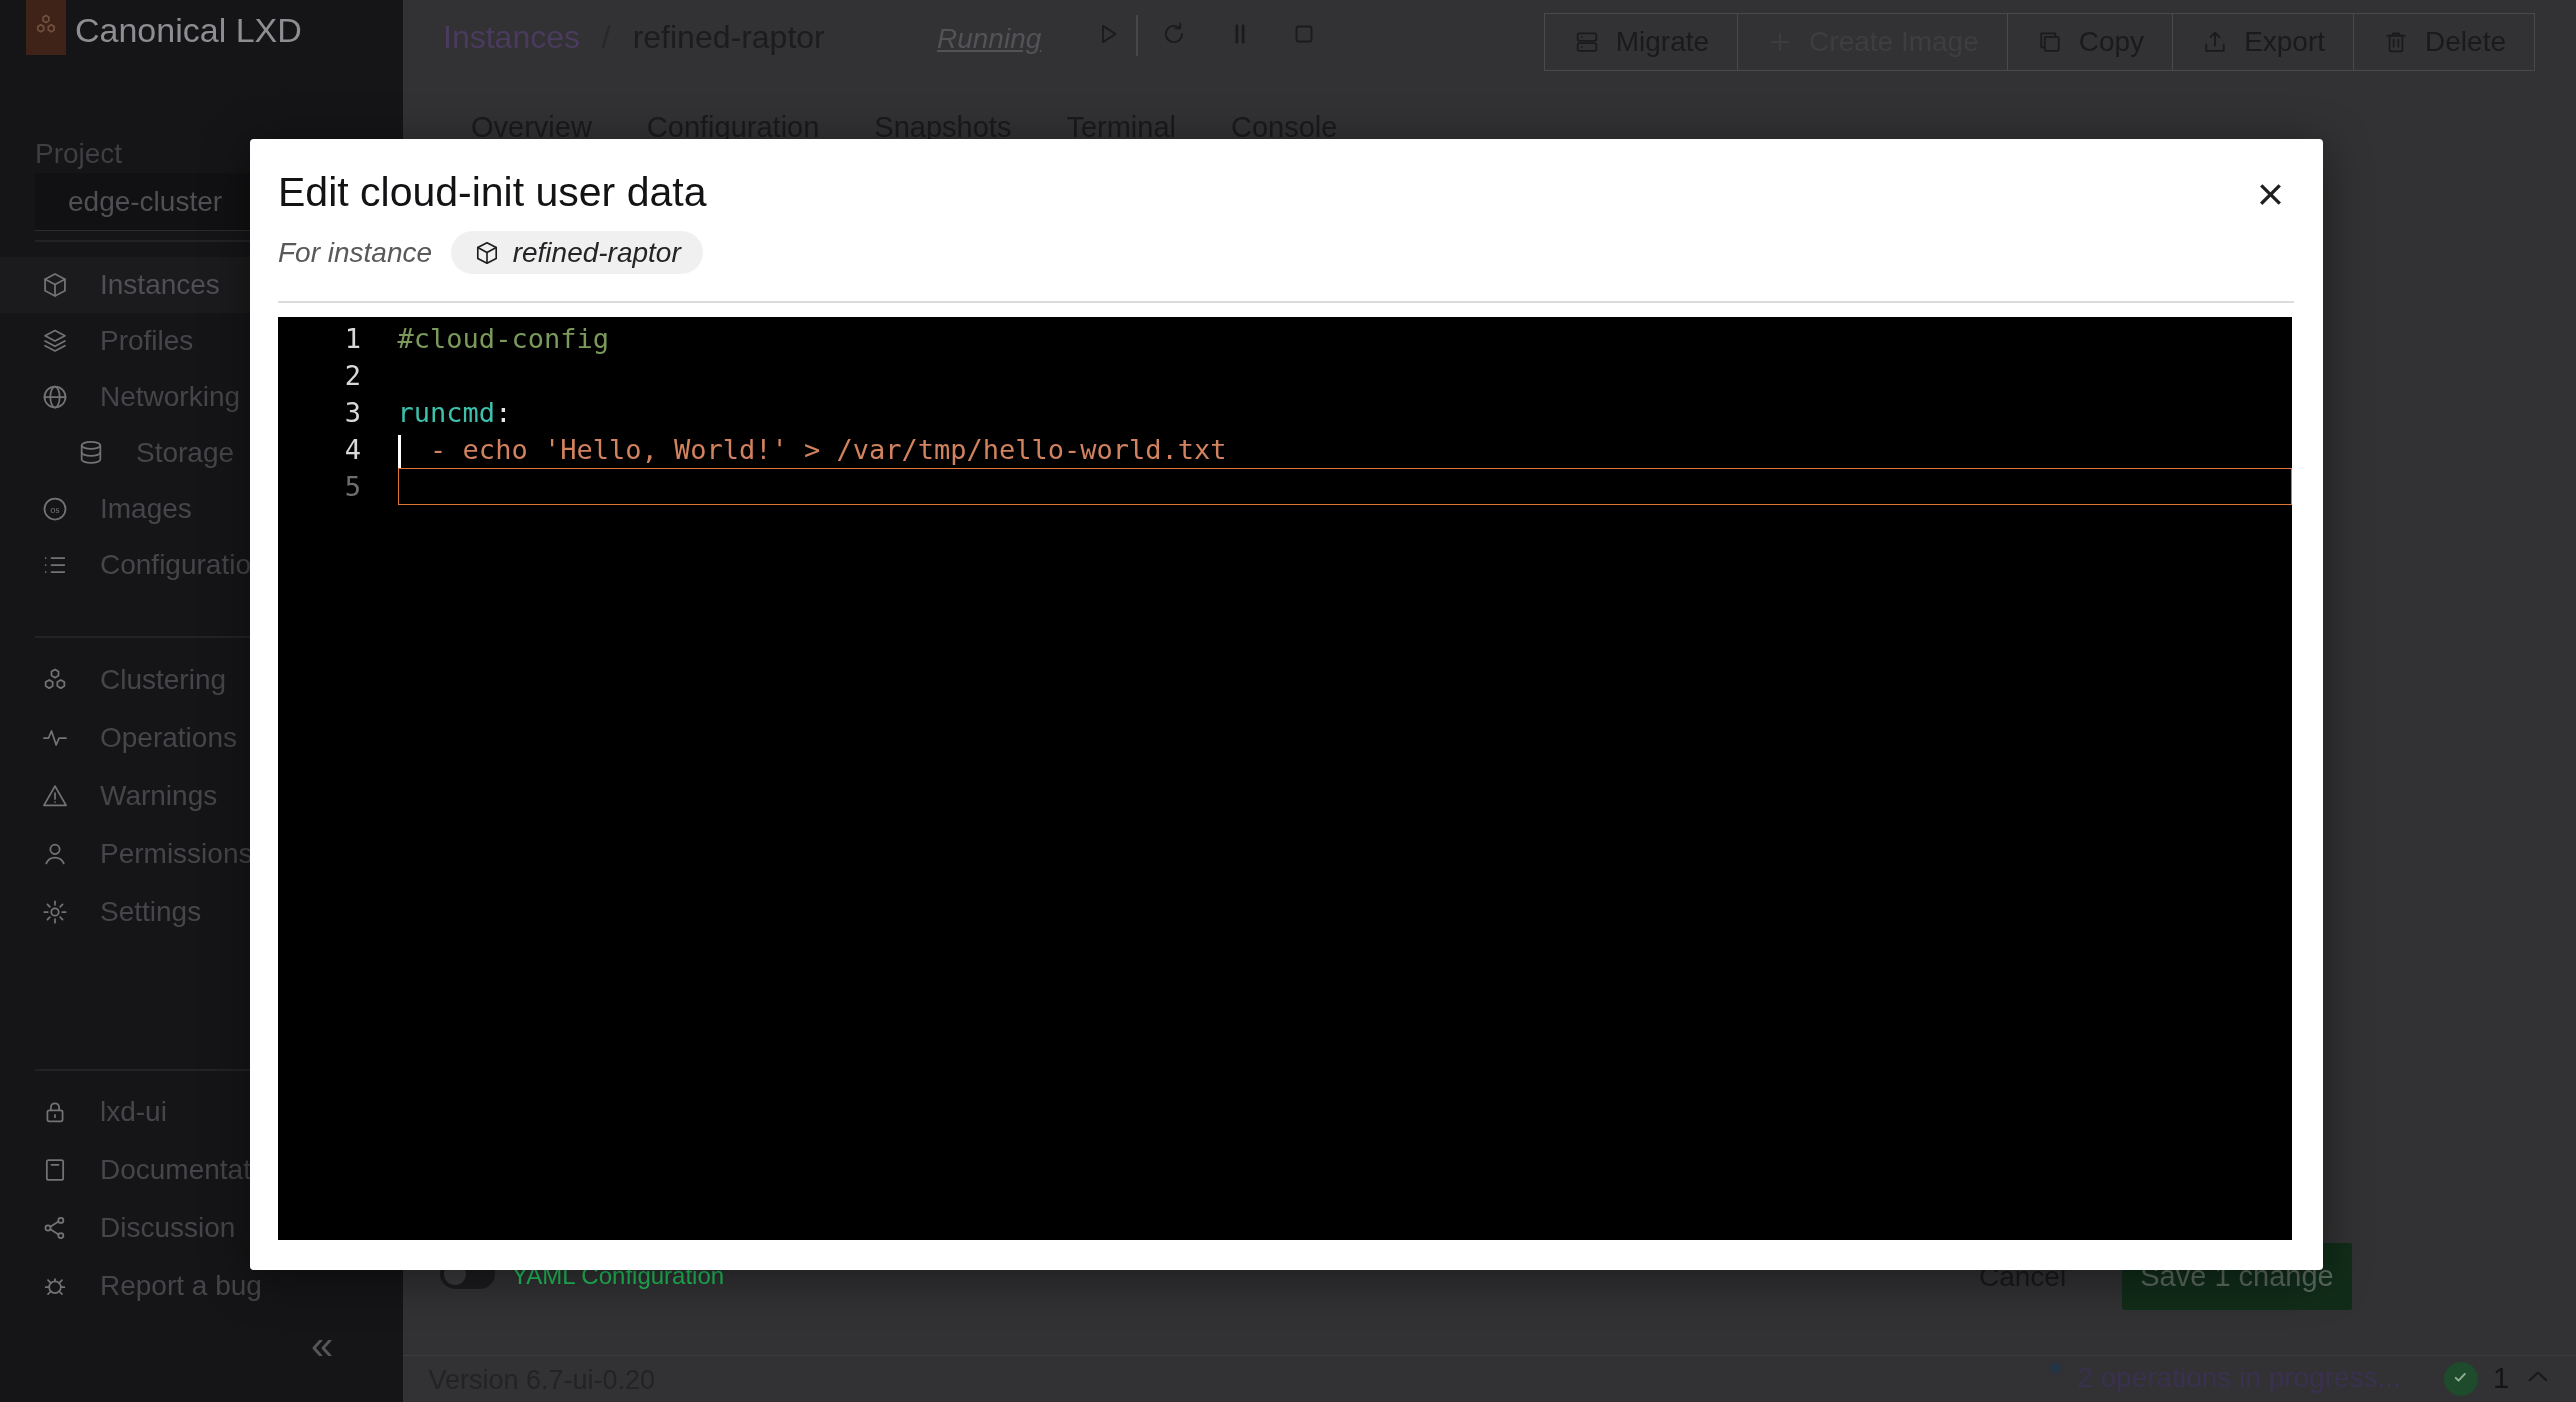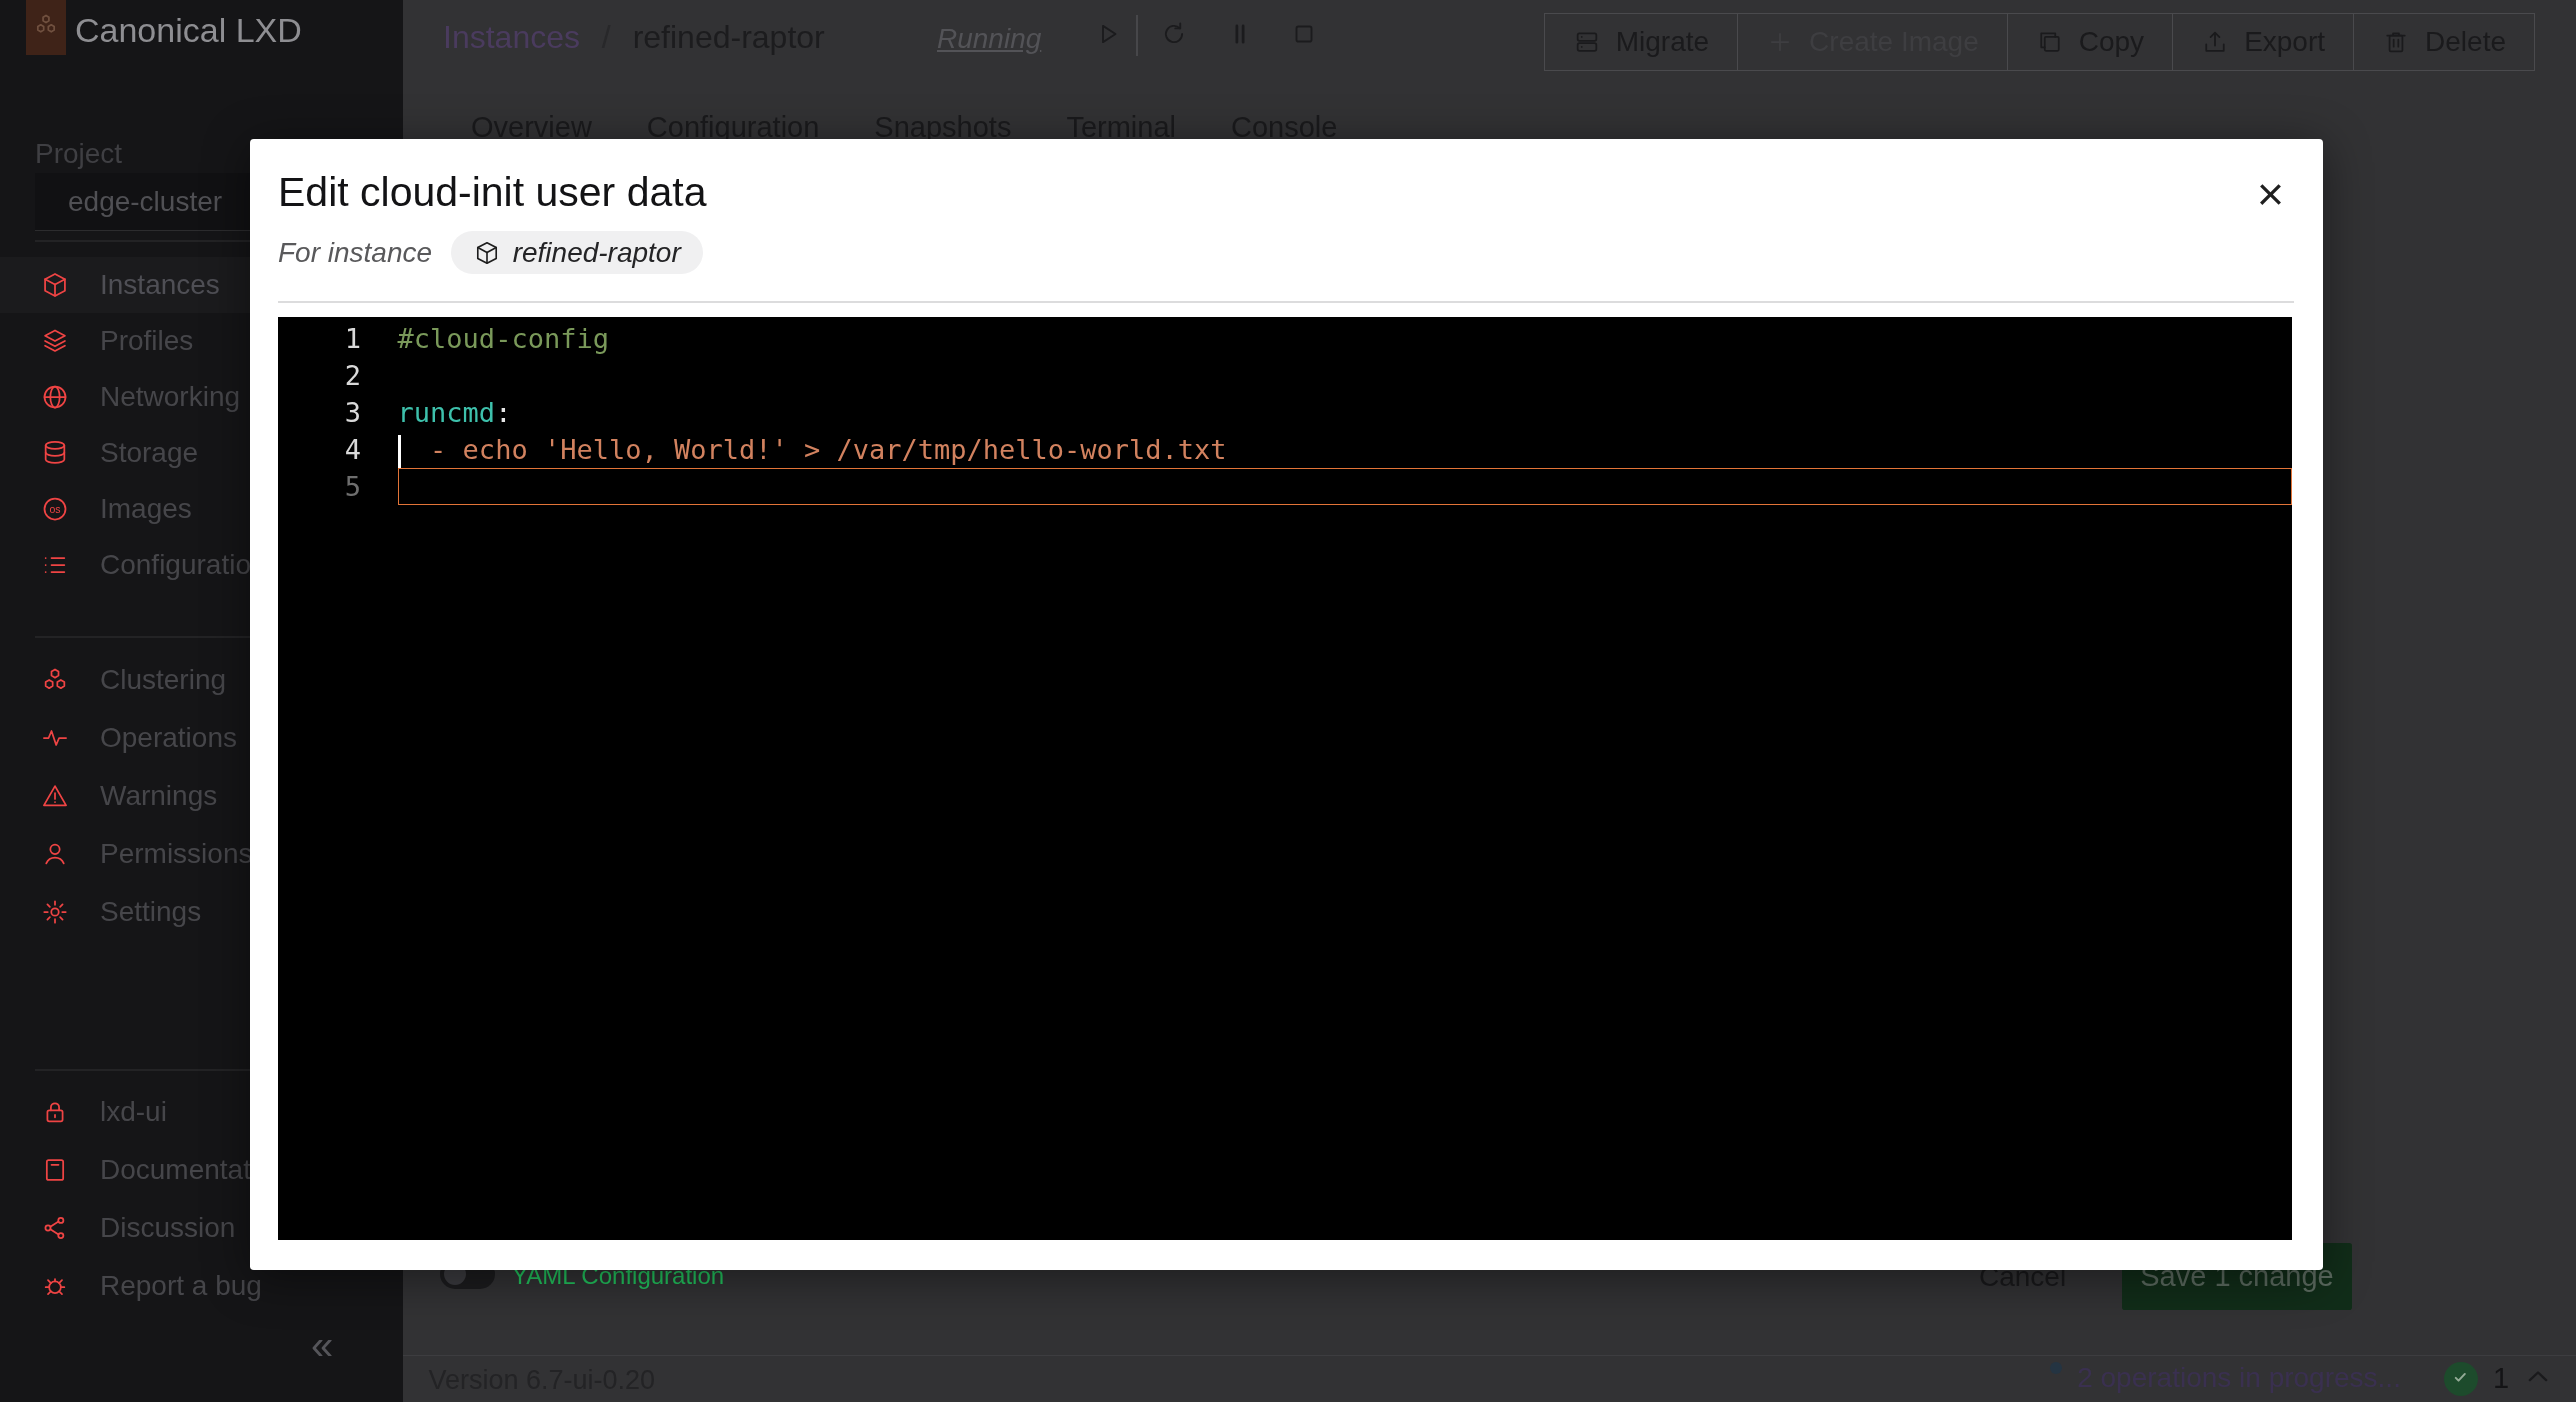--- a/index.html
+++ b/index.html
@@ -10,21 +10,21 @@
   .sidebar { position:absolute; left:0; top:0; width:403px; height:1402px; background:#151517; }
   .logo-block { position:absolute; left:26px; top:0; width:40px; height:55px; background:#3f2318; display:flex; align-items:center; justify-content:center; }
   .logo-block svg { width:28px; height:28px; color:#70503f; }
   .brand { position:absolute; left:75px; top:11.3px; font-size:34px; font-weight:300; color:#8e8e92; }
   .project-label { position:absolute; left:35px; top:138px; font-size:28px; color:#3f3f43; }
   .project-select { position:absolute; left:35px; top:173px; width:337px; height:58px; background:#111113; border-bottom:1.9px solid #2c2c2e; display:flex; align-items:center; padding-left:33px; font-size:28px; color:#505054; }
   .sdiv { position:absolute; left:35px; width:337px; height:1.9px; background:#232325; }
   .nav-group { position:absolute; left:0; width:403px; }
   .nav-row { position:relative; width:403px; display:flex; align-items:center; padding-left:41px; cursor:default; }
   .nav-row.active { background:#1b1b1d; }
-  .nav-icon { width:28px; height:28px; color:#ef4444; flex:0 0 28px; display:flex; }
+  .nav-icon { width:28px; height:28px; color:#737373; flex:0 0 28px; display:flex;font-family:Liberation Serif, serif; }
   .nav-icon svg { width:28px; height:28px; }
   .nav-label { margin-left:31px; font-size:28px; color:#46464a; white-space:nowrap; }
   .nav-row.active .nav-label { color:#4f4f55; }
   .collapse-btn { position:absolute; left:311px; top:1323px; font-size:40px; color:#55555a; }
 
   
   .breadcrumb { position:absolute; left:443px; top:19px; font-size:32px; white-space:nowrap; }
   .bc-root { color:#4a3b5e; }
   .bc-sep { color:#28282a; margin:0 13px; }
   .bc-cur { color:#1c1c1e; }
@@ -124,21 +124,21 @@
       <div class="nav-row" style="height: 56px;">
         <span class="nav-icon">
           <svg viewBox="0 0 24 24" fill="none" stroke="currentColor" stroke-width="1.5" stroke-linecap="round" stroke-linejoin="round" width="100%" height="100%">
             <circle cx="12" cy="12" r="9"></circle>
             <ellipse cx="12" cy="12" rx="4" ry="9"></ellipse>
             <path d="M3 12h18"></path>
           </svg>
         </span>
         <span class="nav-label">Networking</span>
       </div>
-      <div class="nav-row" style="height: 56px;">
+      <div class="nav-row" style="height: 56px; margin-left: 36px;">
         <span class="nav-icon">
           <svg viewBox="0 0 24 24" fill="none" stroke="currentColor" stroke-width="1.5" stroke-linecap="round" stroke-linejoin="round" width="100%" height="100%">
             <ellipse cx="12" cy="5.5" rx="8" ry="3"></ellipse>
             <path d="M4 5.5v6c0 1.7 3.6 3 8 3s8-1.3 8-3v-6"></path>
             <path d="M4 11.5v6c0 1.7 3.6 3 8 3s8-1.3 8-3v-6"></path>
           </svg>
         </span>
         <span class="nav-label">Storage</span>
       </div>
       <div class="nav-row" style="height: 56px;">

